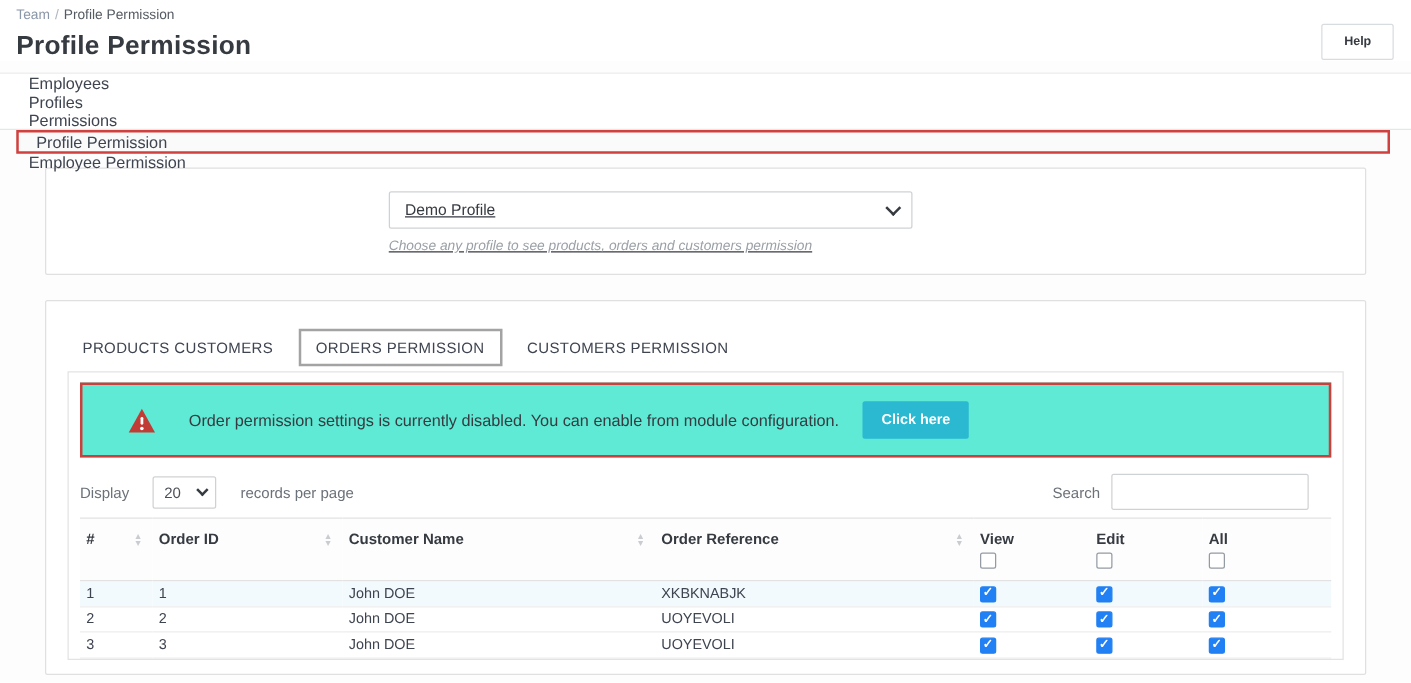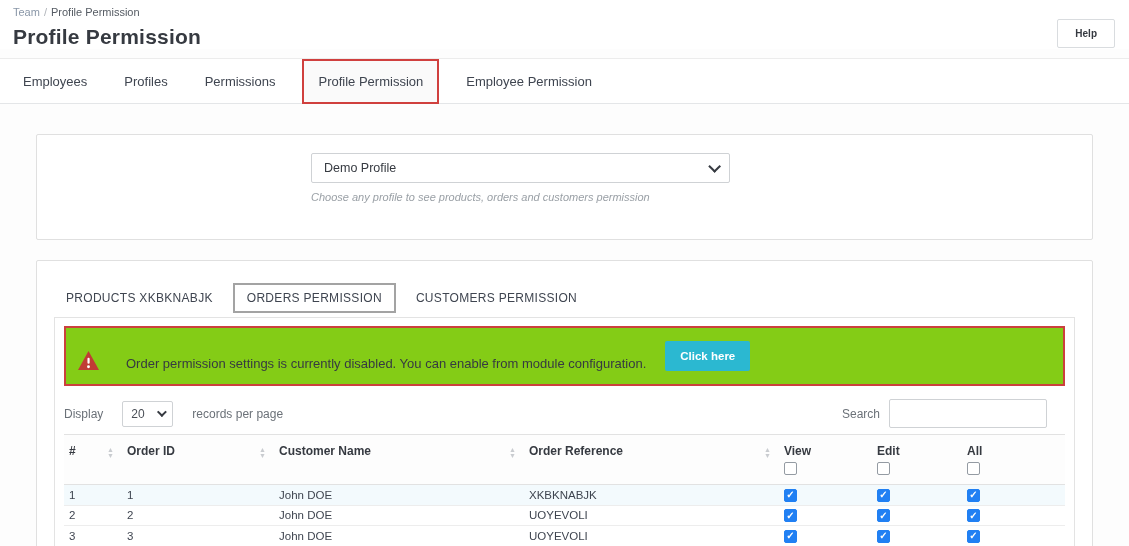--- a/index.html
+++ b/index.html
@@ -11,52 +11,52 @@
   .breadcrumb { font-size:11px; color:#878d96; }
   .breadcrumb .bc-root { color:#8a97a8; cursor:pointer; }
   .breadcrumb .bc-sep { margin:0 4px; color:#b0b4ba; }
   .breadcrumb .bc-current { color:#555b63; }
   .page-title { font-size:21px; font-weight:600; color:#363a41; margin-top:7px; letter-spacing:.2px; }
   .help-btn { position:absolute; right:14px; top:19px; background:#fff; border:1px solid #d9dcdf;
     font-size:10px; font-weight:bold; color:#363a41; padding:8px 17px; border-radius:2px; cursor:pointer; }
 
   
   .tabbar { background:#fff; display:flex; align-items:stretch; height:46px; margin-top:9px;
-    border-top:1px solid #ececec; border-bottom:1px solid #e4e6e8; padding-left:13px; }
+    border-top:1px solid #ececec; border-bottom:1px solid #e4e6e8; padding-left:13px;flex-direction:column; }
   .tab { display:flex; align-items:center; padding:0 10px; margin-right:17px; font-size:13px;
     color:#3f4550; cursor:pointer; white-space:nowrap; }
   .tab.annotated { border:2px solid #d0403e; background:#fafafa; margin-bottom:-1px; z-index:2;
     padding:0 14px; }
 
   
   .content { padding-top:30px; }
   .panel { margin:0 36px; background:#fff; border:1px solid #e0e0e0; border-radius:2px; }
-  .panel-select { height:106px; padding:18px 0 0 274px; margin-bottom:20px; }
+  .panel-select { height:86px; padding:18px 0 0 274px; margin-bottom:20px;text-decoration:underline; }
 
   .select-box { width:419px; height:30px; border:1px solid #cfd2d5; border-radius:2px; background:#fff;
     display:flex; align-items:center; justify-content:space-between; padding:0 12px; font-size:12.5px;
     color:#363a41; cursor:pointer; }
   .chev { width:9px; height:9px; border-right:2px solid #363a41; border-bottom:2px solid #363a41;
     transform:rotate(45deg) translateY(-3px); }
   .helper { font-size:11px; font-style:italic; color:#9aa0a6; margin-top:8px; }
 
   .panel-perms { padding:22px 17px 0 17px; min-height:300px; }
 
   
   .subtabs { display:flex; align-items:center; }
   .subtab { font-size:12px; color:#3f4550; letter-spacing:.3px; padding:6px 12px; margin-right:8px;
     cursor:pointer; white-space:nowrap; }
   .subtab.annotated { border:2px solid #a3a3a3; background:#fff; }
 
   
   .inner { border:1px solid #e3e3e3; margin-top:4px; padding:8px 9px 0 9px; background:#fff; }
 
   
-  .alert { border:2px solid #cb403d; background:#84cc16; display:flex; align-items:flex-end;
-    padding:13px 11px; }
+  .alert { border:2px solid #cb403d; background:#5eead4; display:flex; align-items:center;
+    padding:13px 36px; }
   .alert .warn { flex:0 0 auto; margin-right:26px; display:flex; }
   .alert .msg { font-size:13px; color:#363a41; }
   .clickhere-btn { margin-left:19px; background:#2bb8d1; color:#fff; border:none; font-size:11.5px;
     font-weight:bold; padding:9px 15px; border-radius:2px; cursor:pointer; }
 
   
   .controls { display:flex; align-items:center; margin-top:13px; font-size:12px; color:#6b7178;gap:11px; }
   .pagesize { width:51px; height:26px; border:1px solid #cfd2d5; border-radius:2px; background:#fff;
     display:flex; align-items:center; justify-content:space-between; padding:0 8px; margin:0 8px;
     color:#4a4f57; cursor:pointer; }
@@ -109,21 +109,21 @@
     <div class="select-box">
       <span>Demo Profile</span>
       <span class="chev"></span>
     </div>
     <div class="helper">Choose any profile to see products, orders and customers permission</div>
   </div>
 
   <div class="panel panel-perms">
 
     <div class="subtabs">
-      <div class="subtab">PRODUCTS XKBKNABJK</div>
+      <div class="subtab">PRODUCTS CUSTOMERS</div>
       <div class="subtab annotated">ORDERS PERMISSION</div>
       <div class="subtab">CUSTOMERS PERMISSION</div>
     </div>
 
     <div class="inner">
 
       <div class="alert">
         <span class="warn">
           <svg width="23" height="21" viewBox="0 0 24 22">
             <path d="M12 1 L23 21 H1 Z" fill="#c13c35"></path>

